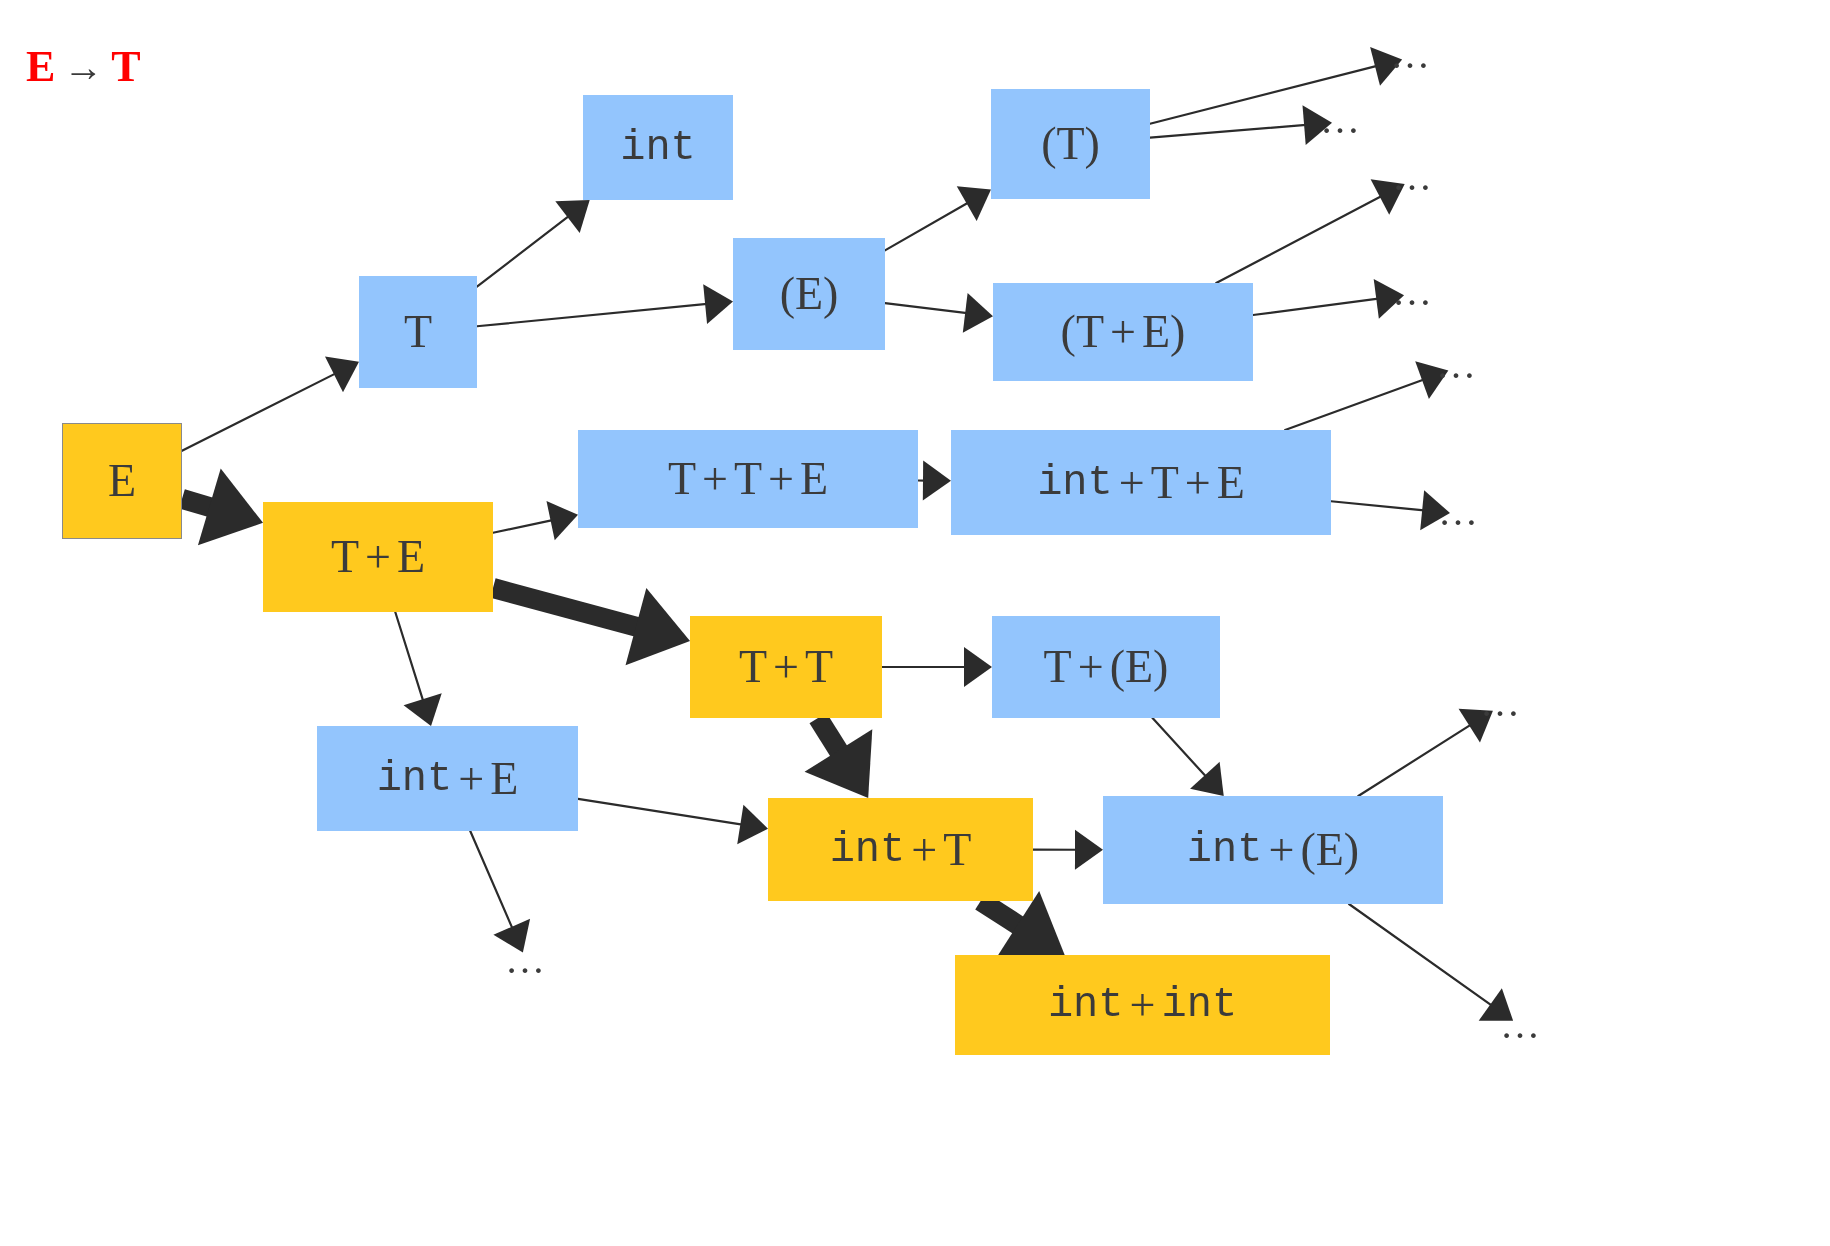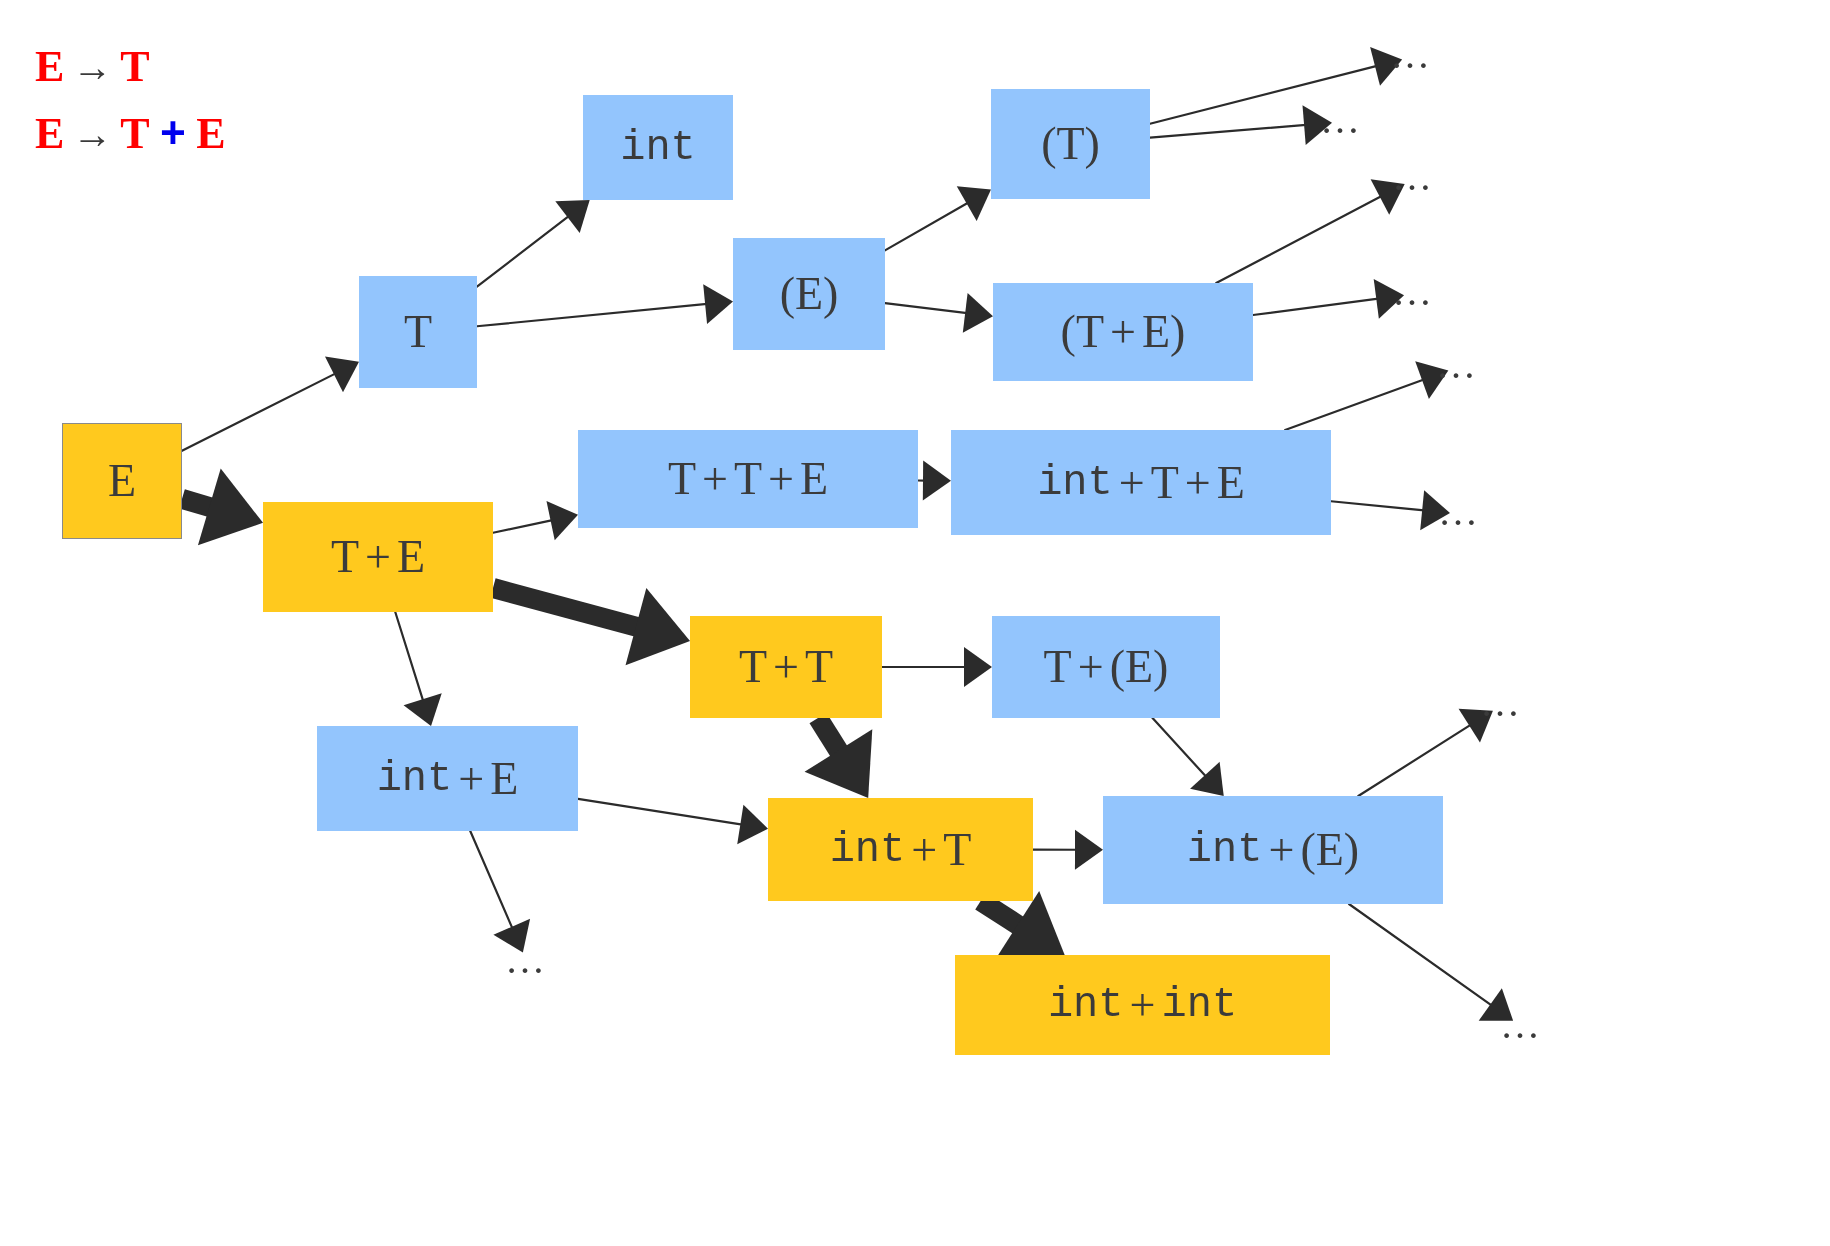--- a/index.html
+++ b/index.html
@@ -25,21 +25,20 @@
   
   #grammar {
     position: absolute;
     left: 26px;
     top: 34px;
     font-family: "Liberation Serif", serif;
     font-weight: bold;
     font-size: 44px;
     line-height: 66px;
     white-space: nowrap;
-    margin-left: 9px;
   }
   #grammar .rule { display: block; }
   .nt   { color: #ff0000; font-family: "Liberation Serif", serif; font-weight: bold; }
   .term { color: #0000ee; font-family: "Liberation Mono", monospace; font-weight: bold; }
   .arr  { color: #3a3a3a; font-weight: normal; padding: 0 8px; font-size: 40px; }
   .sp   { display: inline-block; width: 10px; }
 
   
   .node {
     position: absolute;
@@ -173,21 +172,20 @@
         <polygon points="1492.9307520350746,710.7425369210226 1479.9735476298217,742.6190306742649 1458.574975434358,708.8240442414294" fill="#2b2b2b"></polygon>
       </g>
       <g>
         <line x1="1348.9661016949153" y1="904" x2="1491.918132007193" y2="1005.6165034749926" stroke="#2b2b2b" stroke-width="2.2" stroke-linecap="round"></line>
         <polygon points="1513.1096497513486,1020.6803534377058 1478.7004383632477,1020.7589132810575 1501.8755921520371,988.1565782900487" fill="#2b2b2b"></polygon>
       </g>
     </svg>
 
   <div id="grammar">
       <span class="rule"><span class="nt">E</span><span class="arr">→</span><span class="nt">T</span></span>
-      <span class="rule"><span class="nt">E</span><span class="arr">→</span><span class="nt">T</span><span class="sp"></span><span class="term">+</span><span class="sp"></span><span class="nt">E</span></span>
     </div>
 
   <div id="node-layer">
       <div class="node gold bordered" style="left: 62px; top: 423px; width: 120px; height: 116px;">
         <span class="ser">E</span>
       </div>
       <div class="node blue" style="left: 359px; top: 276px; width: 118px; height: 112px;">
         <span class="ser">T</span>
       </div>
       <div class="node blue" style="left: 583px; top: 95px; width: 150px; height: 105px;">

